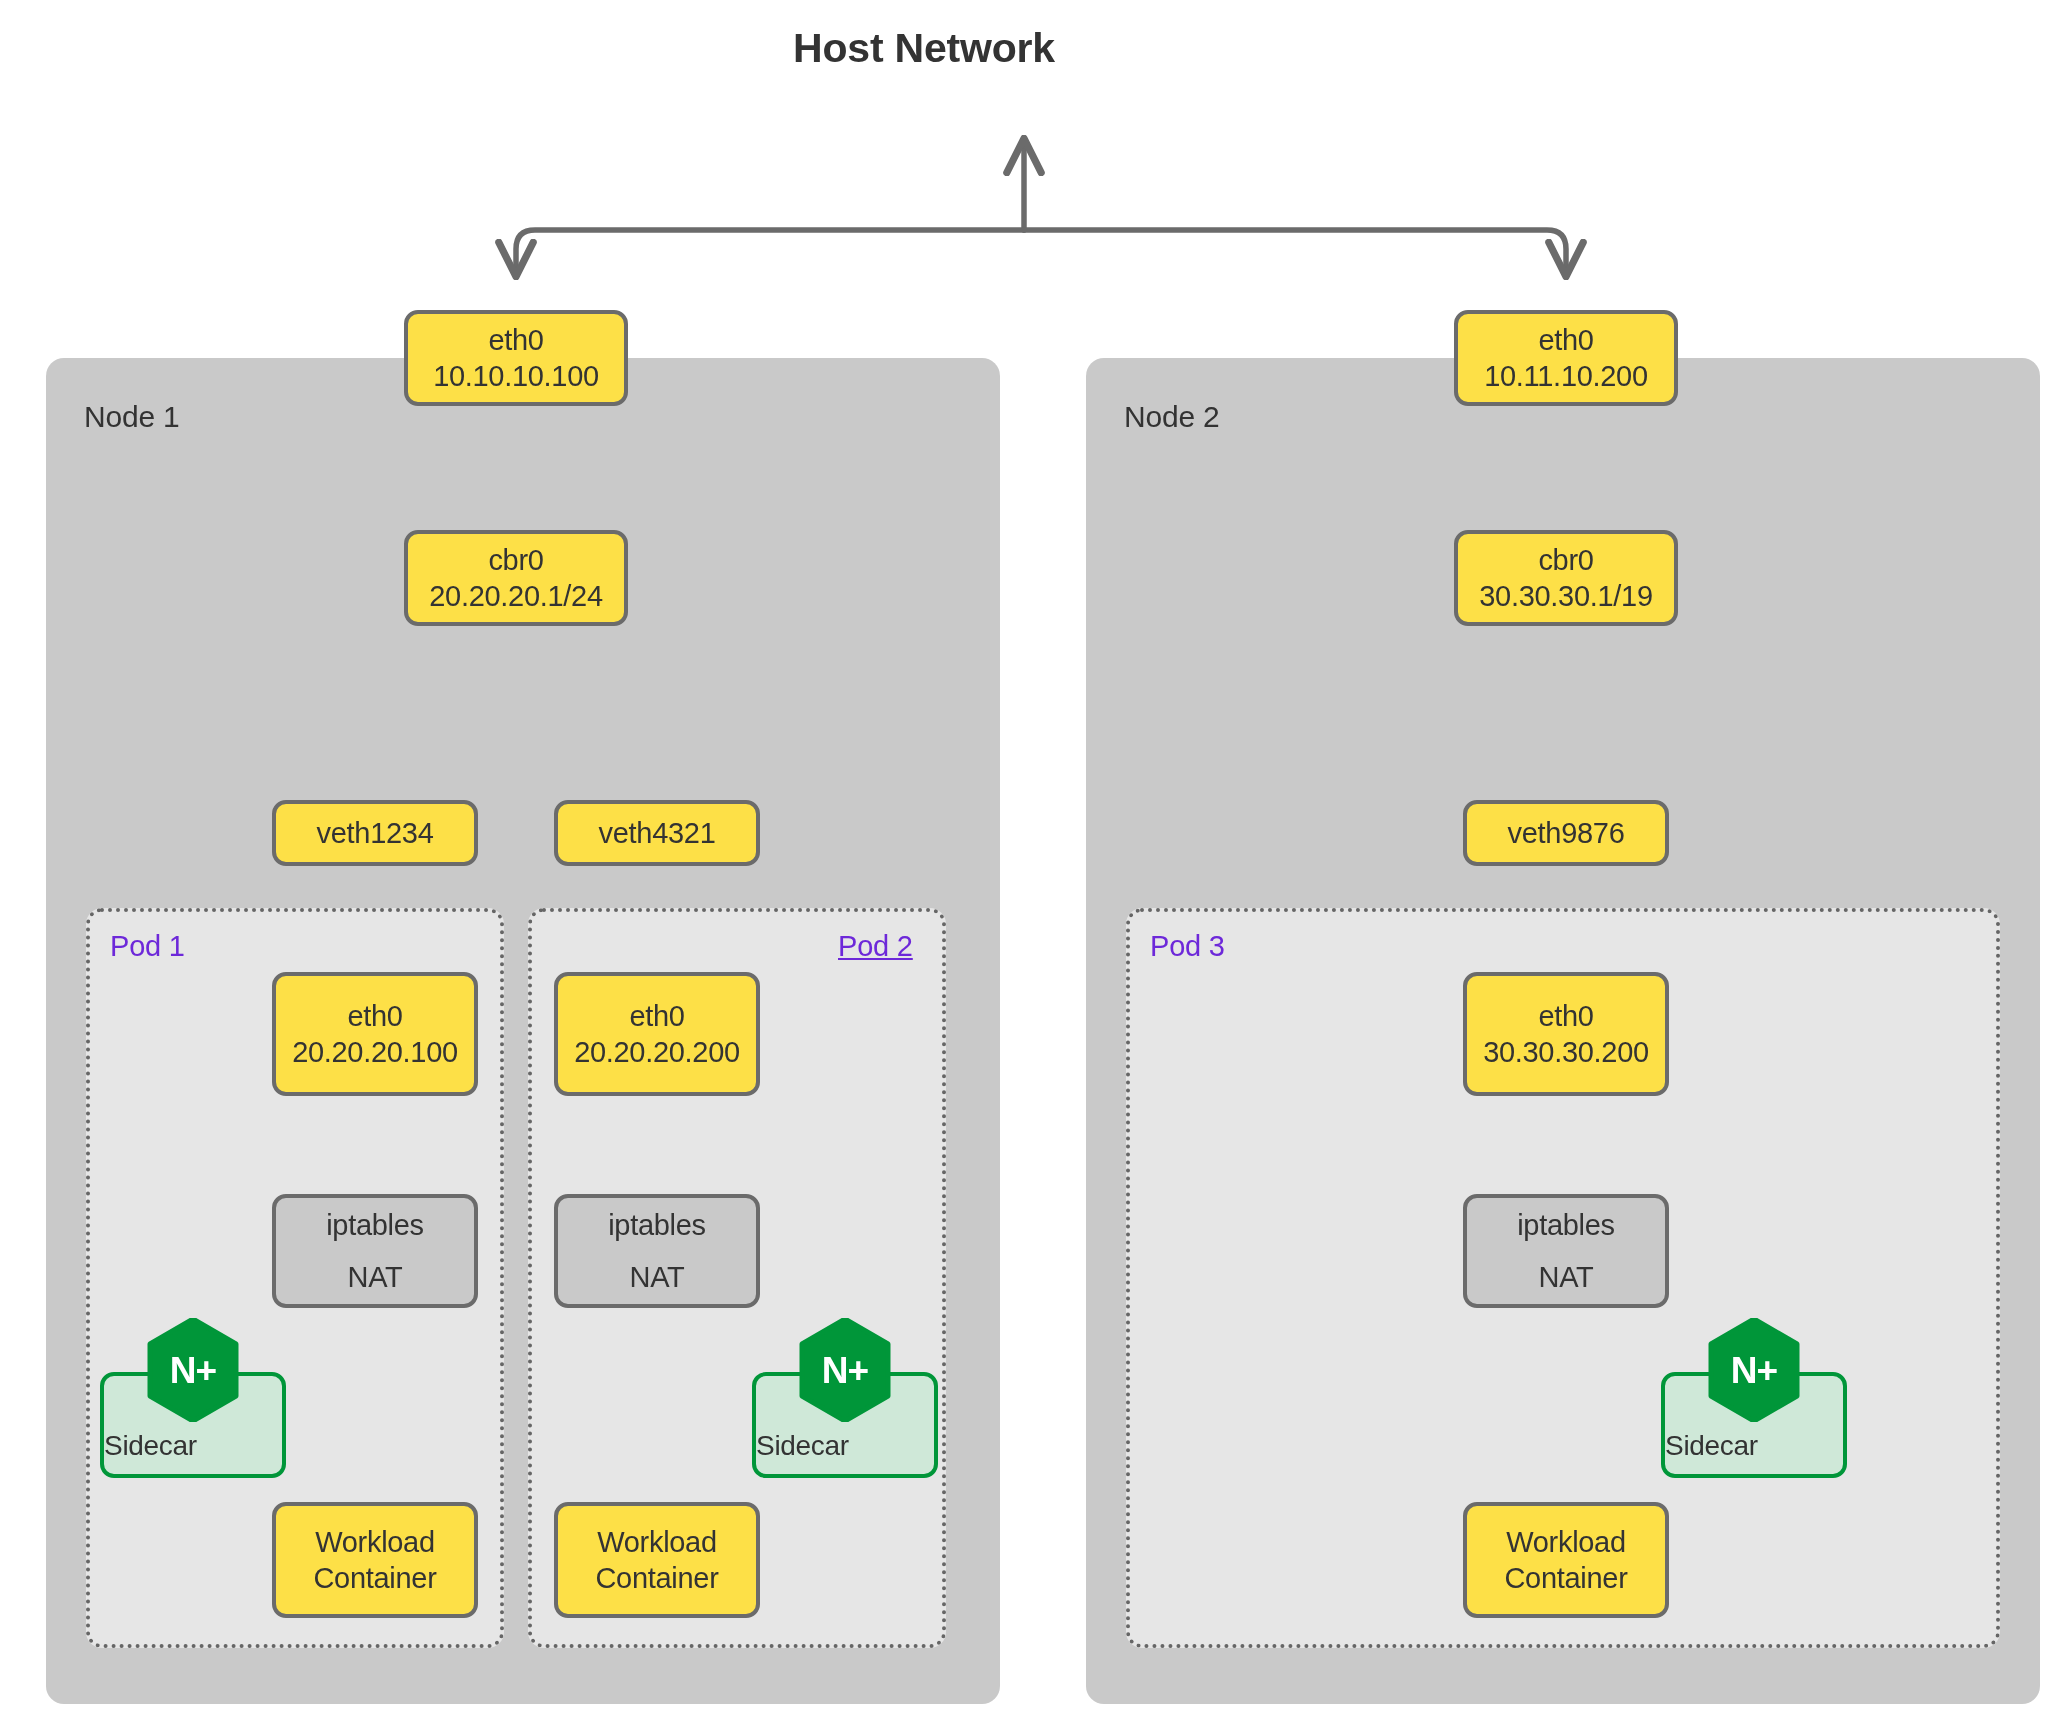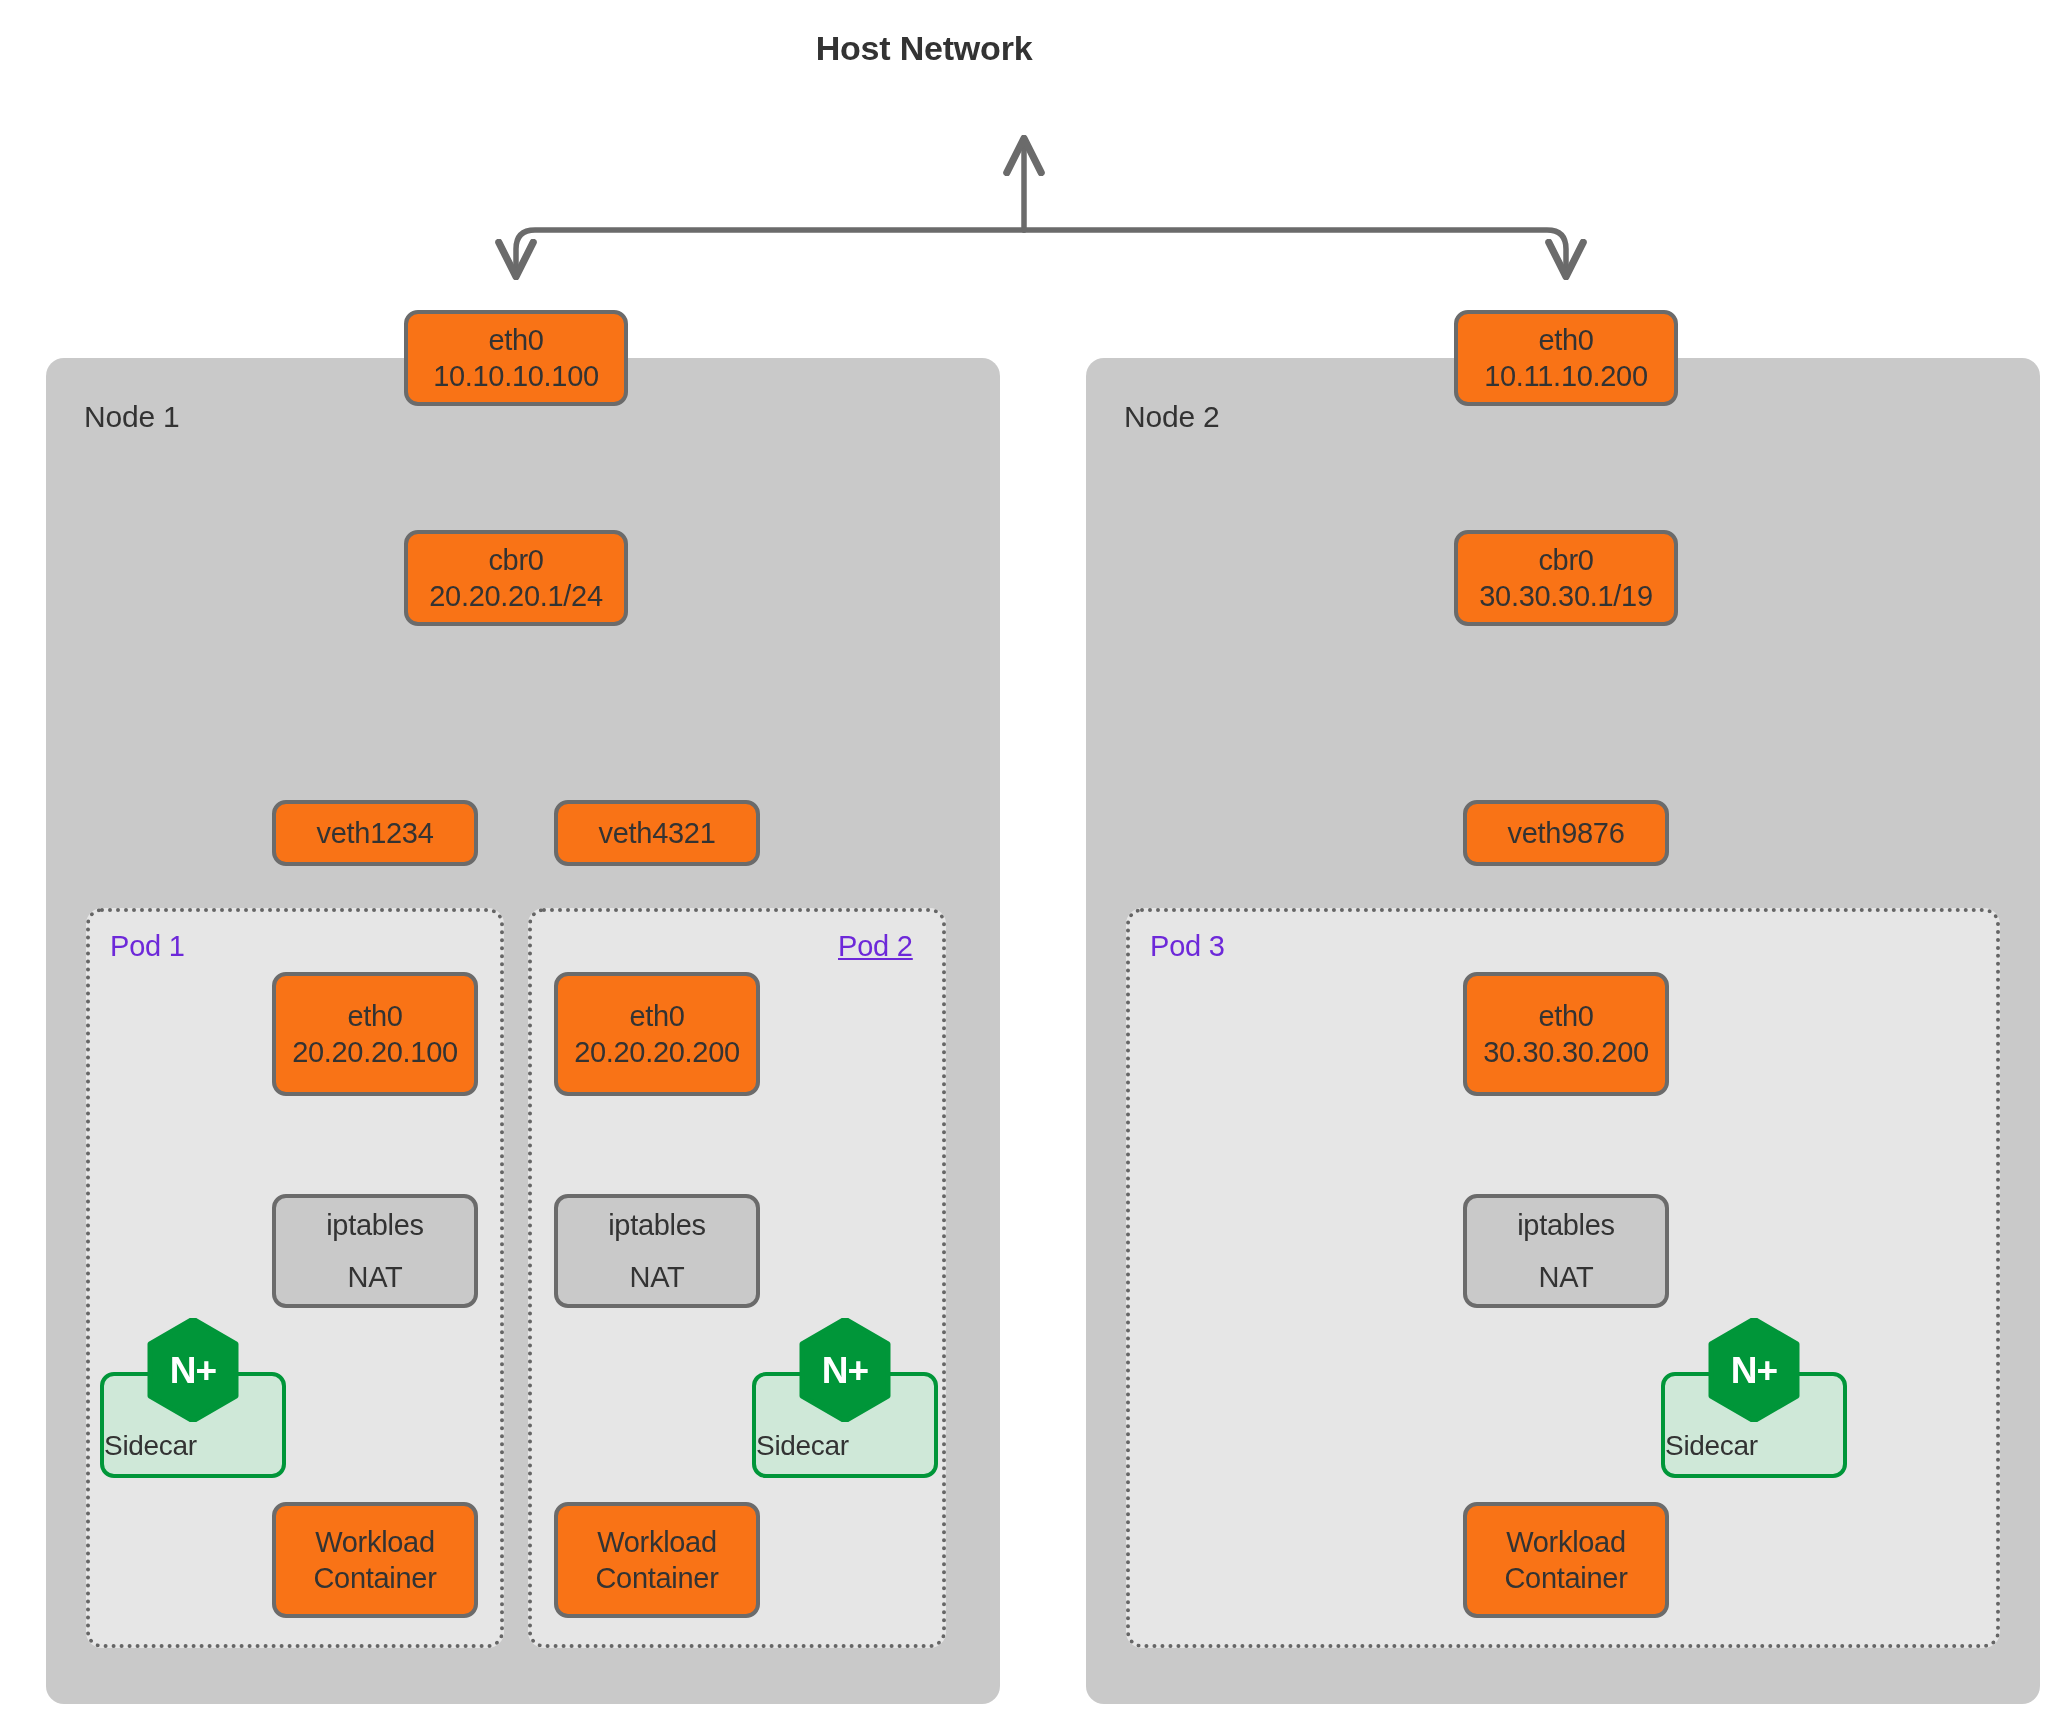--- a/index.html
+++ b/index.html
@@ -20,21 +20,21 @@
     left: 0; top: 0;
     width: 2048px;
     height: 1714px;
   }
   .abs { position: absolute; box-sizing: border-box; }
 
   
   .title {
     text-align: center;
     font-weight: bold;
-    font-size: 34px;
+    font-size: 41px;
     line-height: 41px;
     color: #333333;
     letter-spacing: -0.2px;
   }
 
   
   .node-panel {
     background: #c9c9c9;
     border-radius: 18px;
   }
@@ -51,21 +51,21 @@
     border-radius: 16px;
   }
   .pod-label {
     font-size: 29px;
     color: #6d28d9;
     letter-spacing: -0.2px;
   }
 
   
   .box {
-    background: #f97316;
+    background: #fde047;
     border: 4px solid #6b6b6b;
     border-radius: 14px;
     display: flex;
     flex-direction: column;
     align-items: center;
     justify-content: center;
     text-align: center;
     font-size: 29px;
     line-height: 36px;
     color: #333333;

